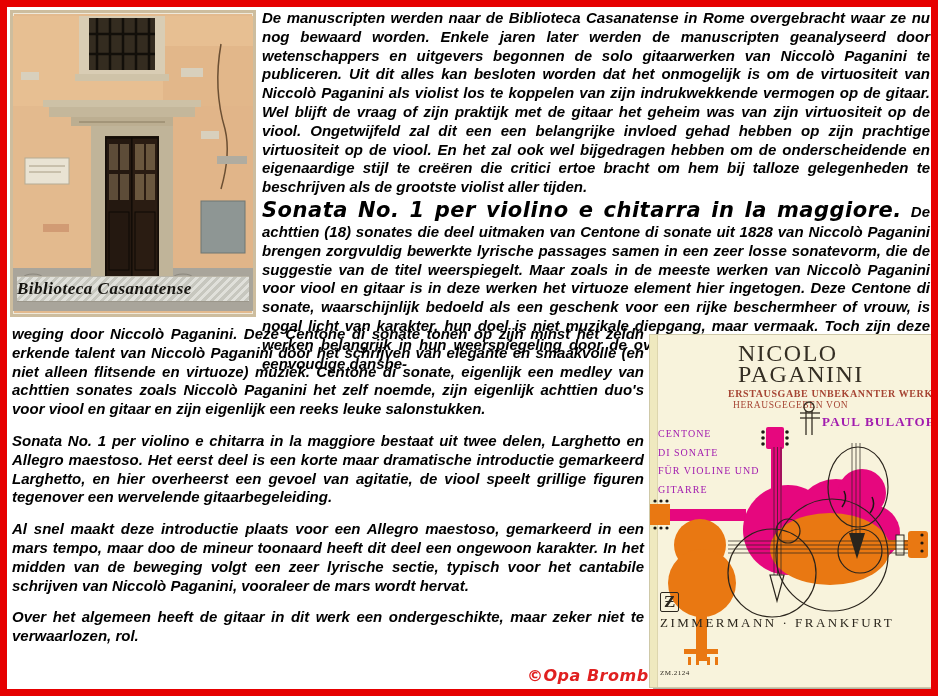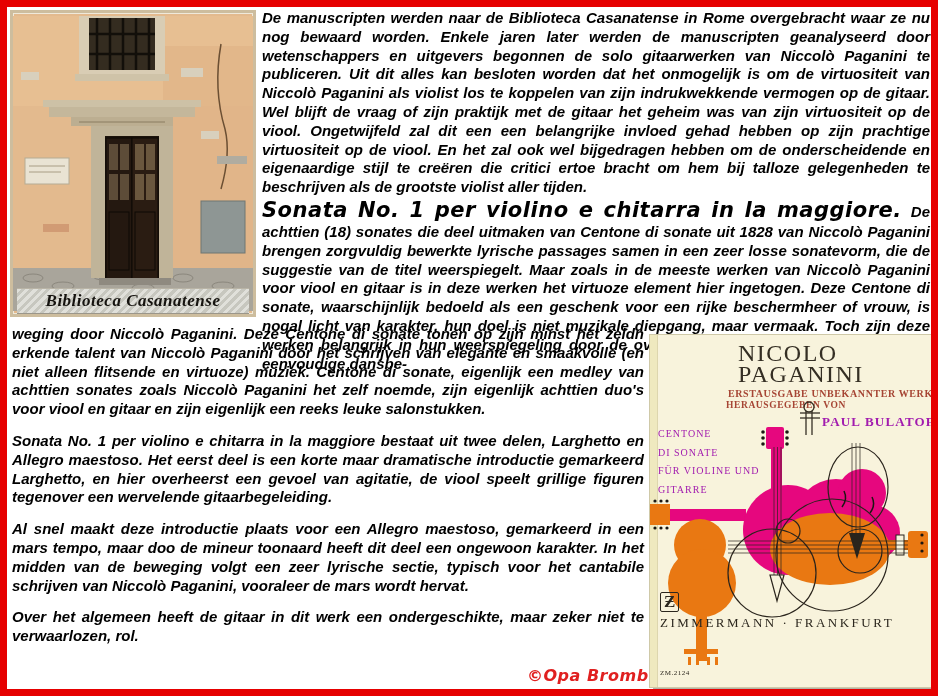--- a/index.html
+++ b/index.html
@@ -9,26 +9,26 @@
     font-family:"Liberation Sans", sans-serif;
   }
   
   .photo{
     position:absolute; left:3px; top:3px; width:246px; height:307px; margin:0;
     border:3px solid #cdbd9e; box-sizing:border-box; background:#e3ba8e;
     box-shadow:0 0 0 1px #efe9da inset;
   }
   .photo svg{display:block; width:100%; height:100%;}
   .photo figcaption{
-    position:absolute; left:4px; right:4px; bottom:0; height:24px;
+    position:absolute; left:4px; right:4px; bottom:12px; height:24px;
     background:#d6d6ce;
     background-image:repeating-linear-gradient(135deg, rgba(255,255,255,.25) 0 3px, rgba(90,90,80,.12) 3px 6px);
     border-top:1px solid #b9b4a6; border-bottom:1px solid #9b968a;
     font-family:"Liberation Serif", serif; font-style:italic; font-weight:bold;
-    font-size:17px; line-height:24px; text-align:center; color:#15130f; letter-spacing:.5px;
+    font-size:17px; line-height:24px; color:#15130f; letter-spacing:.5px;
   }
   
   .col-right{position:absolute; left:255px; top:2px; width:668px;}
   .col-left{position:absolute; left:5px; top:318px; width:632px;}
   .body-text{
     margin:0; font-size:15px; line-height:18.8px; font-weight:bold; font-style:italic;
     color:#000; text-align:justify;
   }
   .gap{margin-top:13px;}
   .red-heading{
@@ -42,21 +42,21 @@
   }
   
   .cover{
     position:absolute; left:642px; top:327px; width:320px; height:354px;
     background:#f8f3dc; border:1px solid #cfc9a8; box-sizing:border-box;
     box-shadow:4px 4px 0 0 #b3b3a9; font-family:"Liberation Serif", serif; color:#352f24;
   }
   .cover-edge{position:absolute; left:0; top:0; bottom:0; width:7px; background:#efe9bf; border-right:1px solid #ddd6ae;}
   .cover-title{position:absolute; left:88px; top:8px; font-size:24px; line-height:21px; letter-spacing:1.5px; color:#352f24;}
   .cover-sub1{position:absolute; left:78px; top:53px; font-size:10px; letter-spacing:.6px; color:#a64534; font-weight:bold;}
-  .cover-sub2{position:absolute; left:76px; top:65px; font-size:9.5px; letter-spacing:.6px; color:#a64534; font-weight:bold;}
+  .cover-sub2{position:absolute; left:83px; top:65px; font-size:9.5px; letter-spacing:.6px; color:#a64534; font-weight:normal;}
   .cover-editor{position:absolute; left:172px; top:79px; font-size:13px; font-weight:bold; letter-spacing:1.2px; color:#a21caf;}
   .cover-leftblock{position:absolute; left:8px; top:90px; font-size:10px; line-height:18.5px; letter-spacing:1px; color:#a21caf;}
   .cover-art{position:absolute; left:0; top:90px; width:281px; height:240px;}
   .scroll-glyph{position:absolute; left:146px; top:64px; width:28px; height:36px;}
   .cover-footer{position:absolute; left:10px; bottom:10px;}
   .zlogo{
     display:inline-block; font-size:17px; line-height:18px; font-weight:bold;
     color:#2c271e; border:1px solid #2c271e; padding:0 3px; border-radius:2px;
     font-family:"Liberation Serif", serif;
   }

